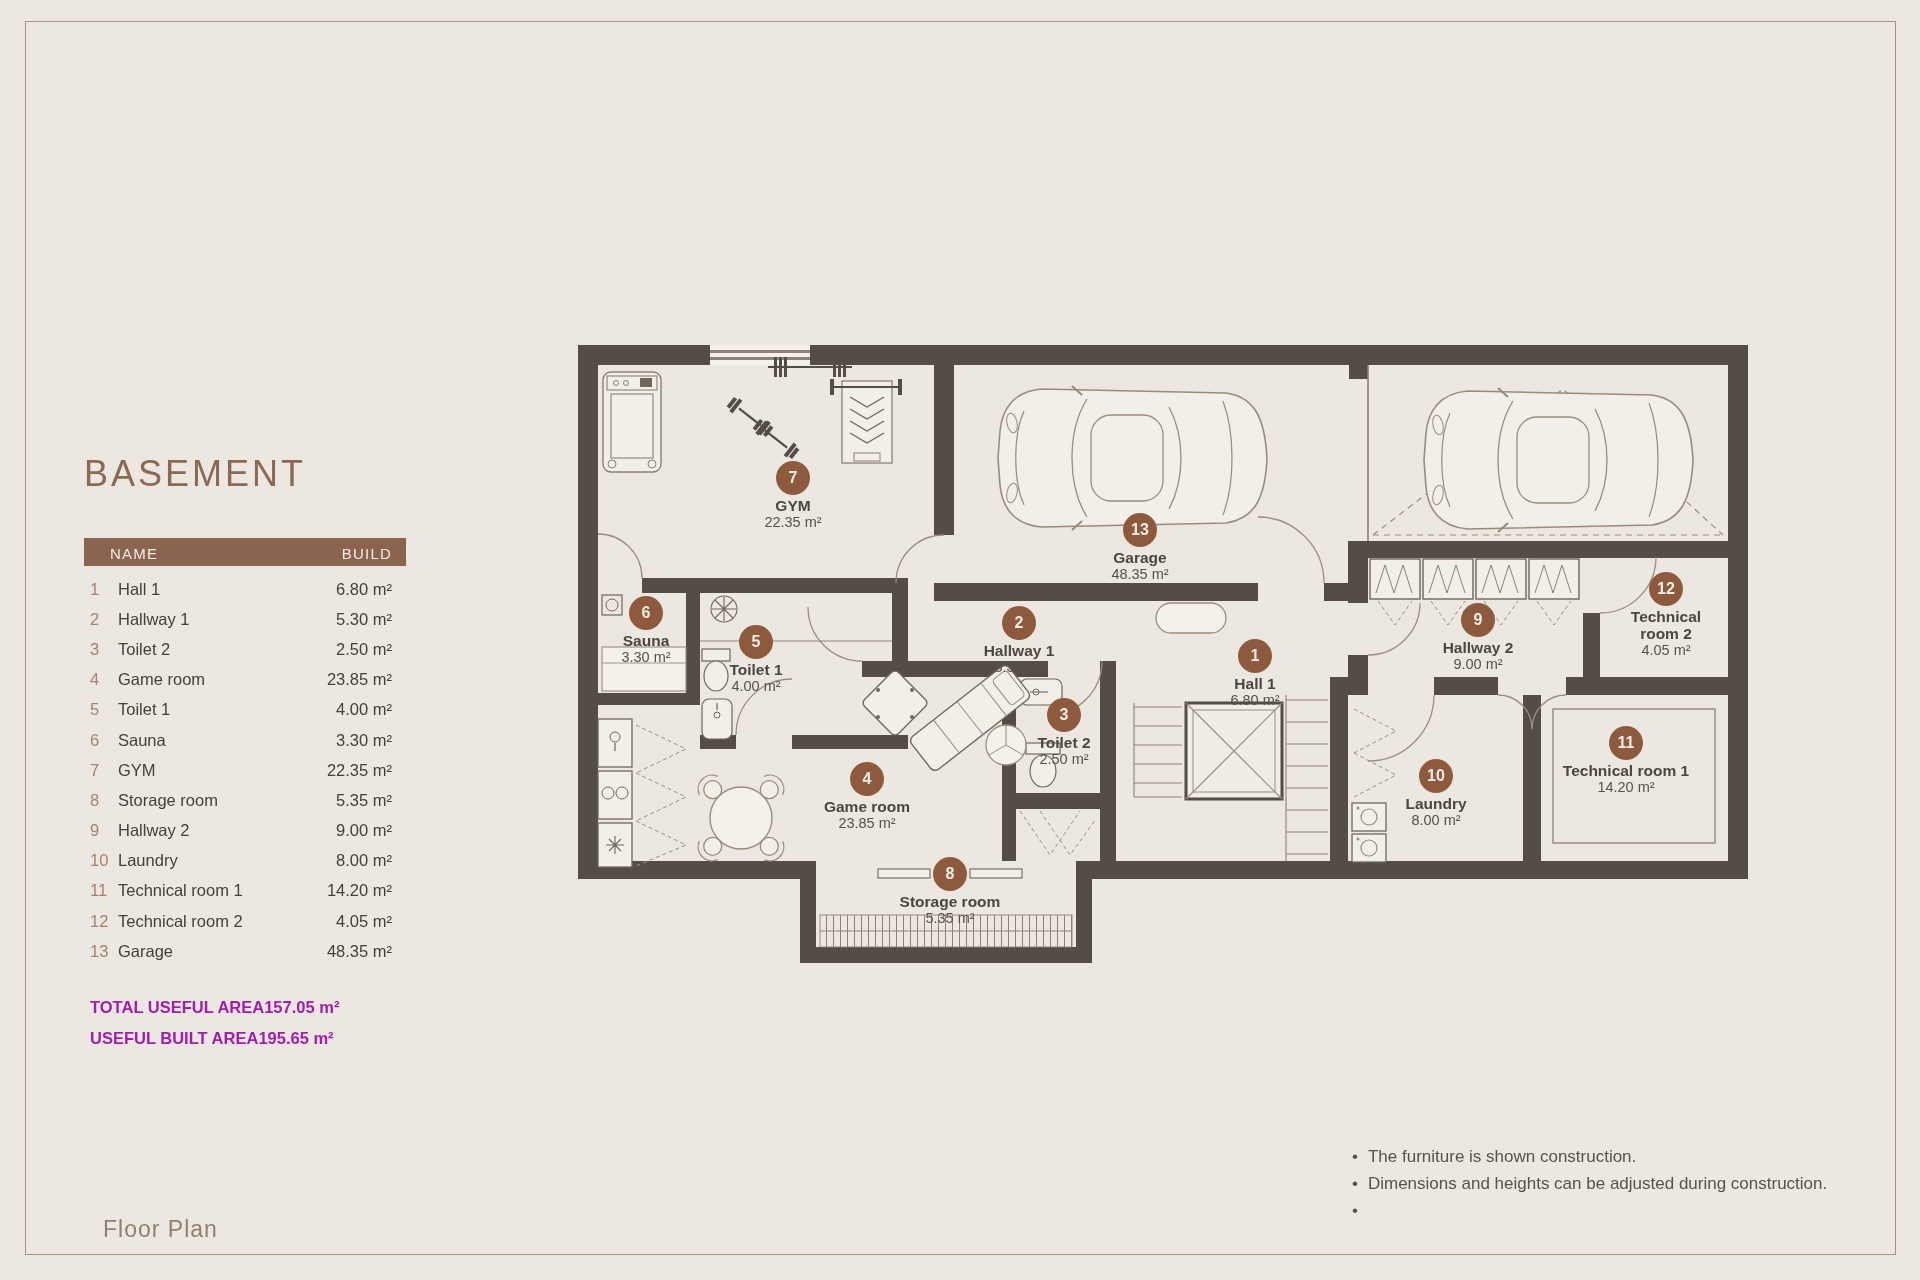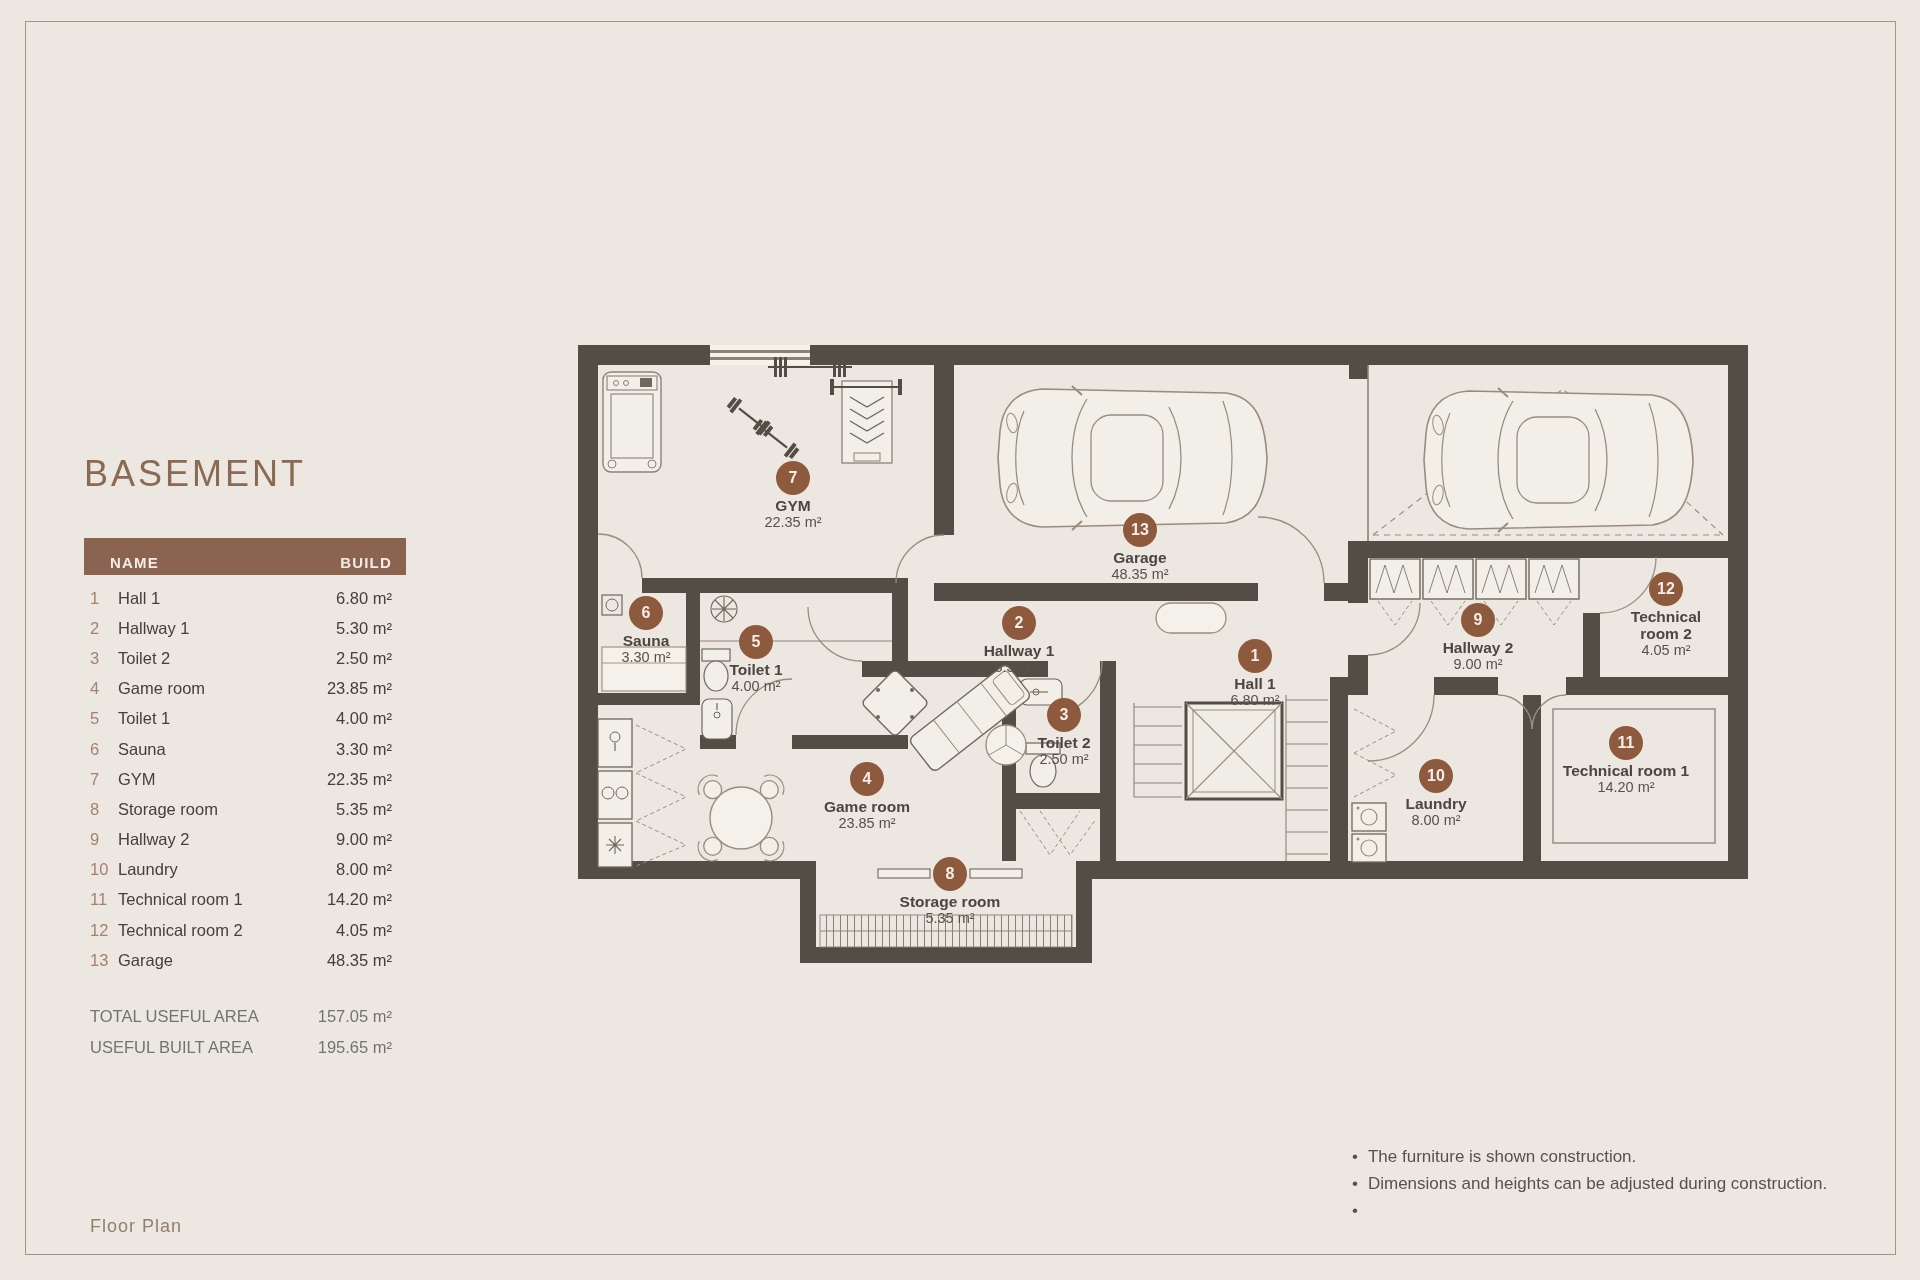--- a/index.html
+++ b/index.html
@@ -6,31 +6,31 @@
   body{
     width:1920px;height:1280px;position:relative;overflow:hidden;
     background:#ece7e1;font-family:"Liberation Sans",sans-serif;color:#45403a;
   }
   .frame{position:absolute;left:25px;top:21px;width:1869px;height:1232px;border:1px solid #a5947f;pointer-events:none}
   
   .title{position:absolute;left:84px;top:456px;margin:0;font-size:36px;font-weight:400;
          letter-spacing:3px;color:#8a6a52;line-height:1}
   .table{position:absolute;left:84px;top:538px;width:322px}
   .thead{display:flex;justify-content:space-between;align-items:center;background:#8a6450;color:#f3ece6;
-         font-size:15px;font-weight:700;letter-spacing:1.2px;padding:16px 14px 4px 26px}
+         font-size:15px;font-weight:400;letter-spacing:1.2px;padding:7px 14px 4px 26px}
   .tbody{margin-top:8px}
   .trow{display:grid;grid-template-columns:28px 1fr auto;height:30.2px;align-items:center;
         font-size:16.5px;padding:0 14px 0 6px}
   .tnum{color:#a5826b;text-align:left}
   .tname{color:#45403a}
   .tarea{text-align:right;color:#45403a}
   .totals{margin-top:26px}
-  .total-row{display:flex;justify-content:space-between;align-items:center;height:31px;
-             font-size:16.5px;font-weight:400;color:#737373;padding:0 14px 0 6px}
-  .footer-label{position:absolute;left:90px;top:1216px;font-size:18px;color:#91806f;letter-spacing:1px}
+  .total-row{display:flex;justify-content:flex-start;align-items:center;height:31px;
+             font-size:16.5px;font-weight:700;color:#a21caf;padding:0 14px 0 6px}
+  .footer-label{position:absolute;left:103px;top:1216px;font-size:23px;color:#91806f;letter-spacing:1px}
   
   .notes{position:absolute;left:1352px;top:1143px;width:556px}
   .note{display:flex;font-size:17px;color:#57524b;line-height:27px}
   .note .bullet{margin-right:10px;color:#57524b}
   
   .plan{position:absolute;left:578px;top:345px;width:1190px;height:650px}
   .plan svg{position:absolute;left:0;top:0}
   .labels{position:absolute;left:0;top:0;width:100%;height:100%}
   .room-label{position:absolute;transform:translateX(-50%);text-align:center;width:120px}
   .rmarker{width:34px;height:34px;border-radius:50%;background:#8e5a3e;color:#f4ede6;

